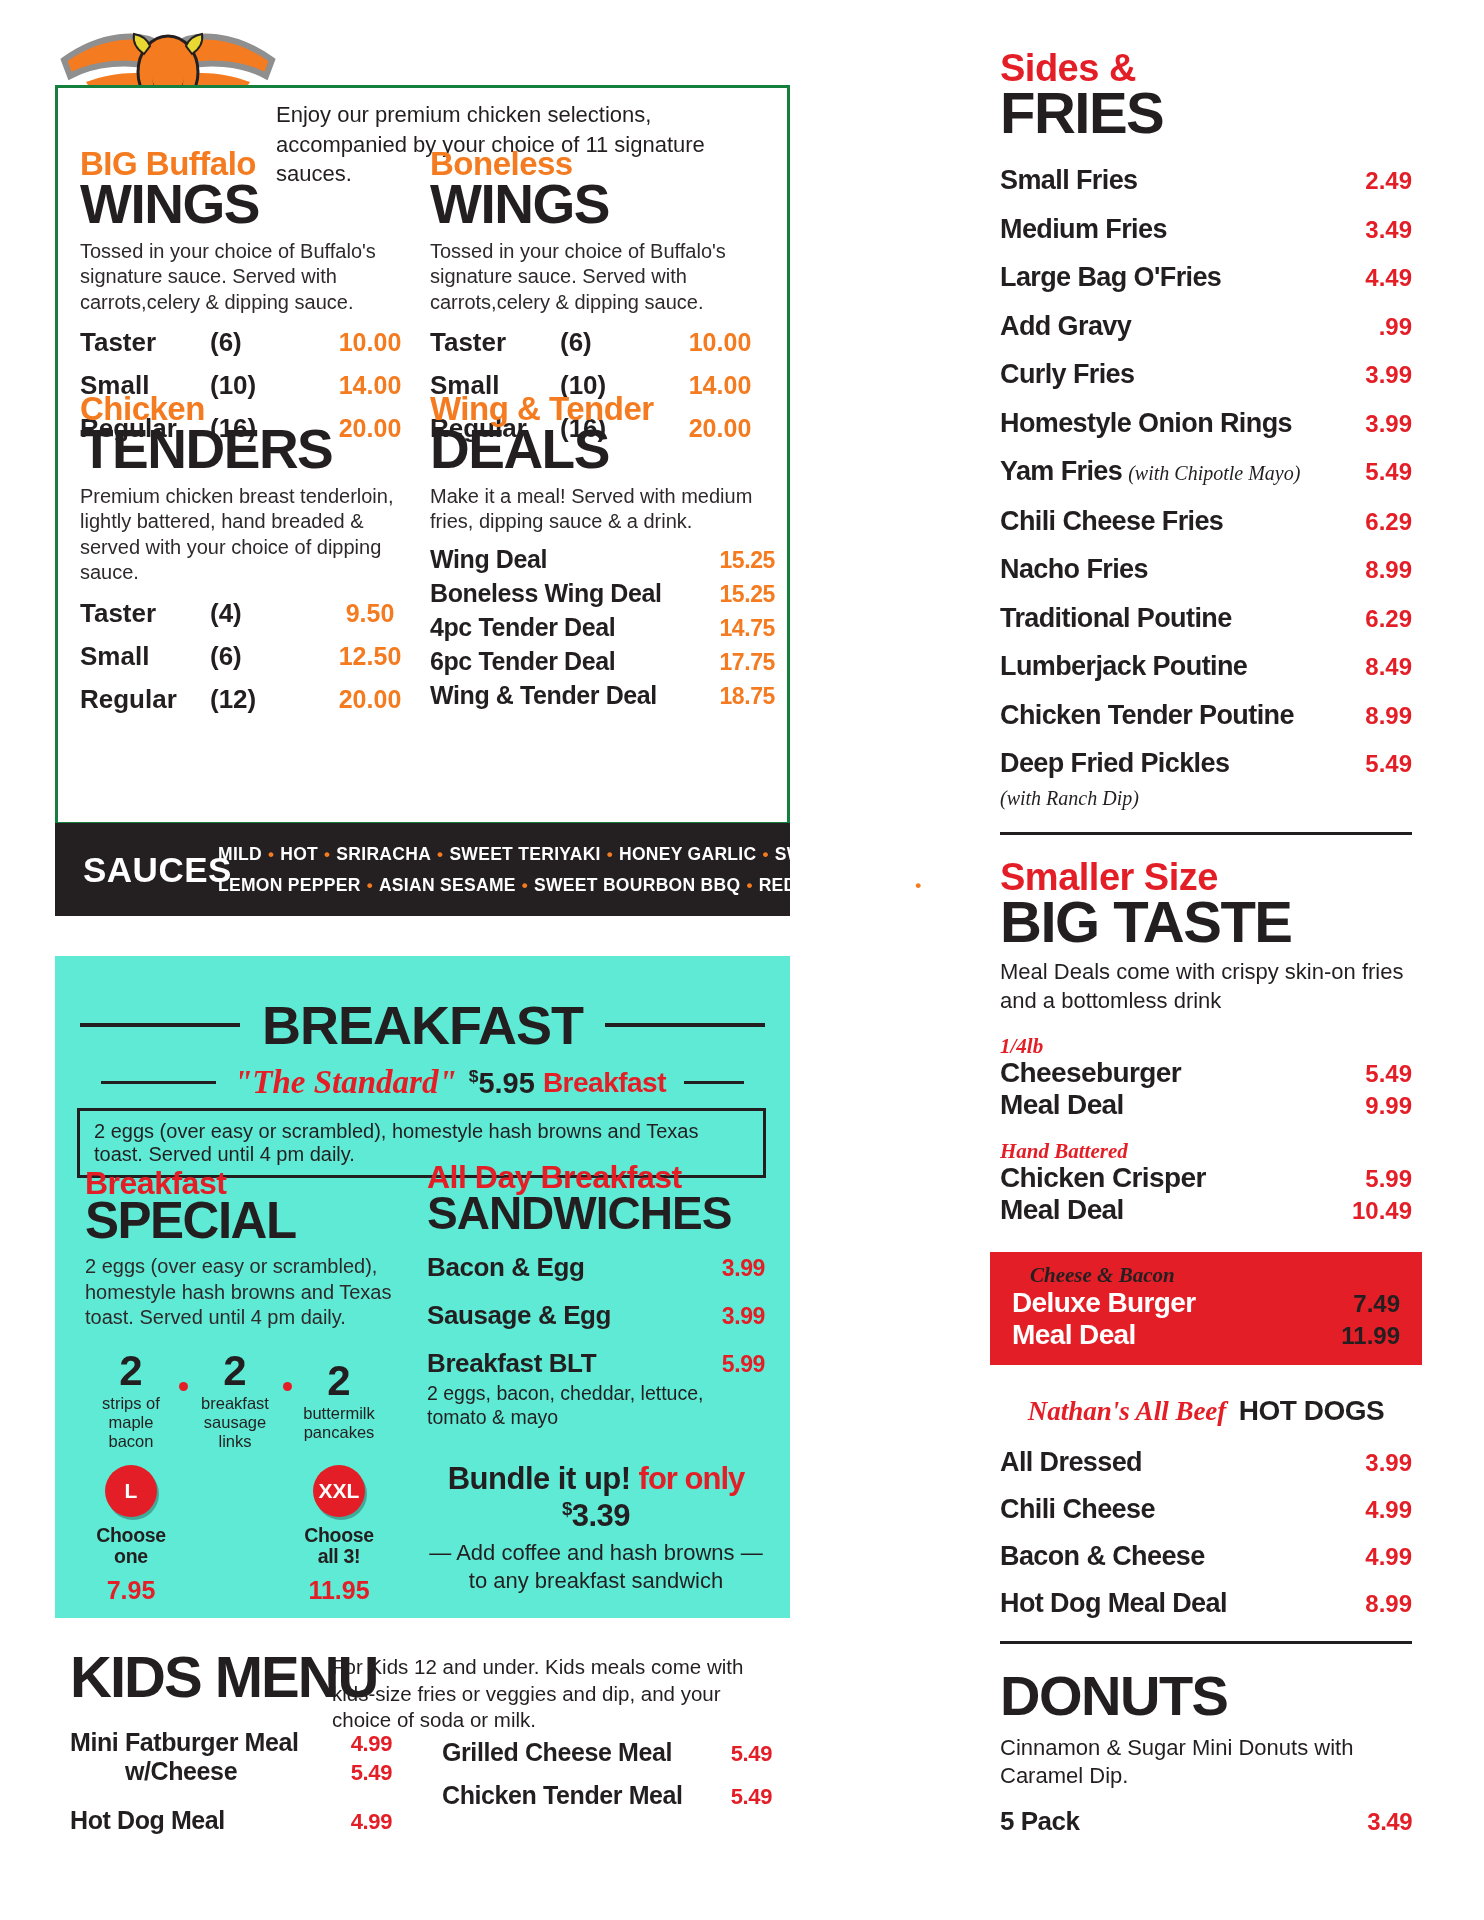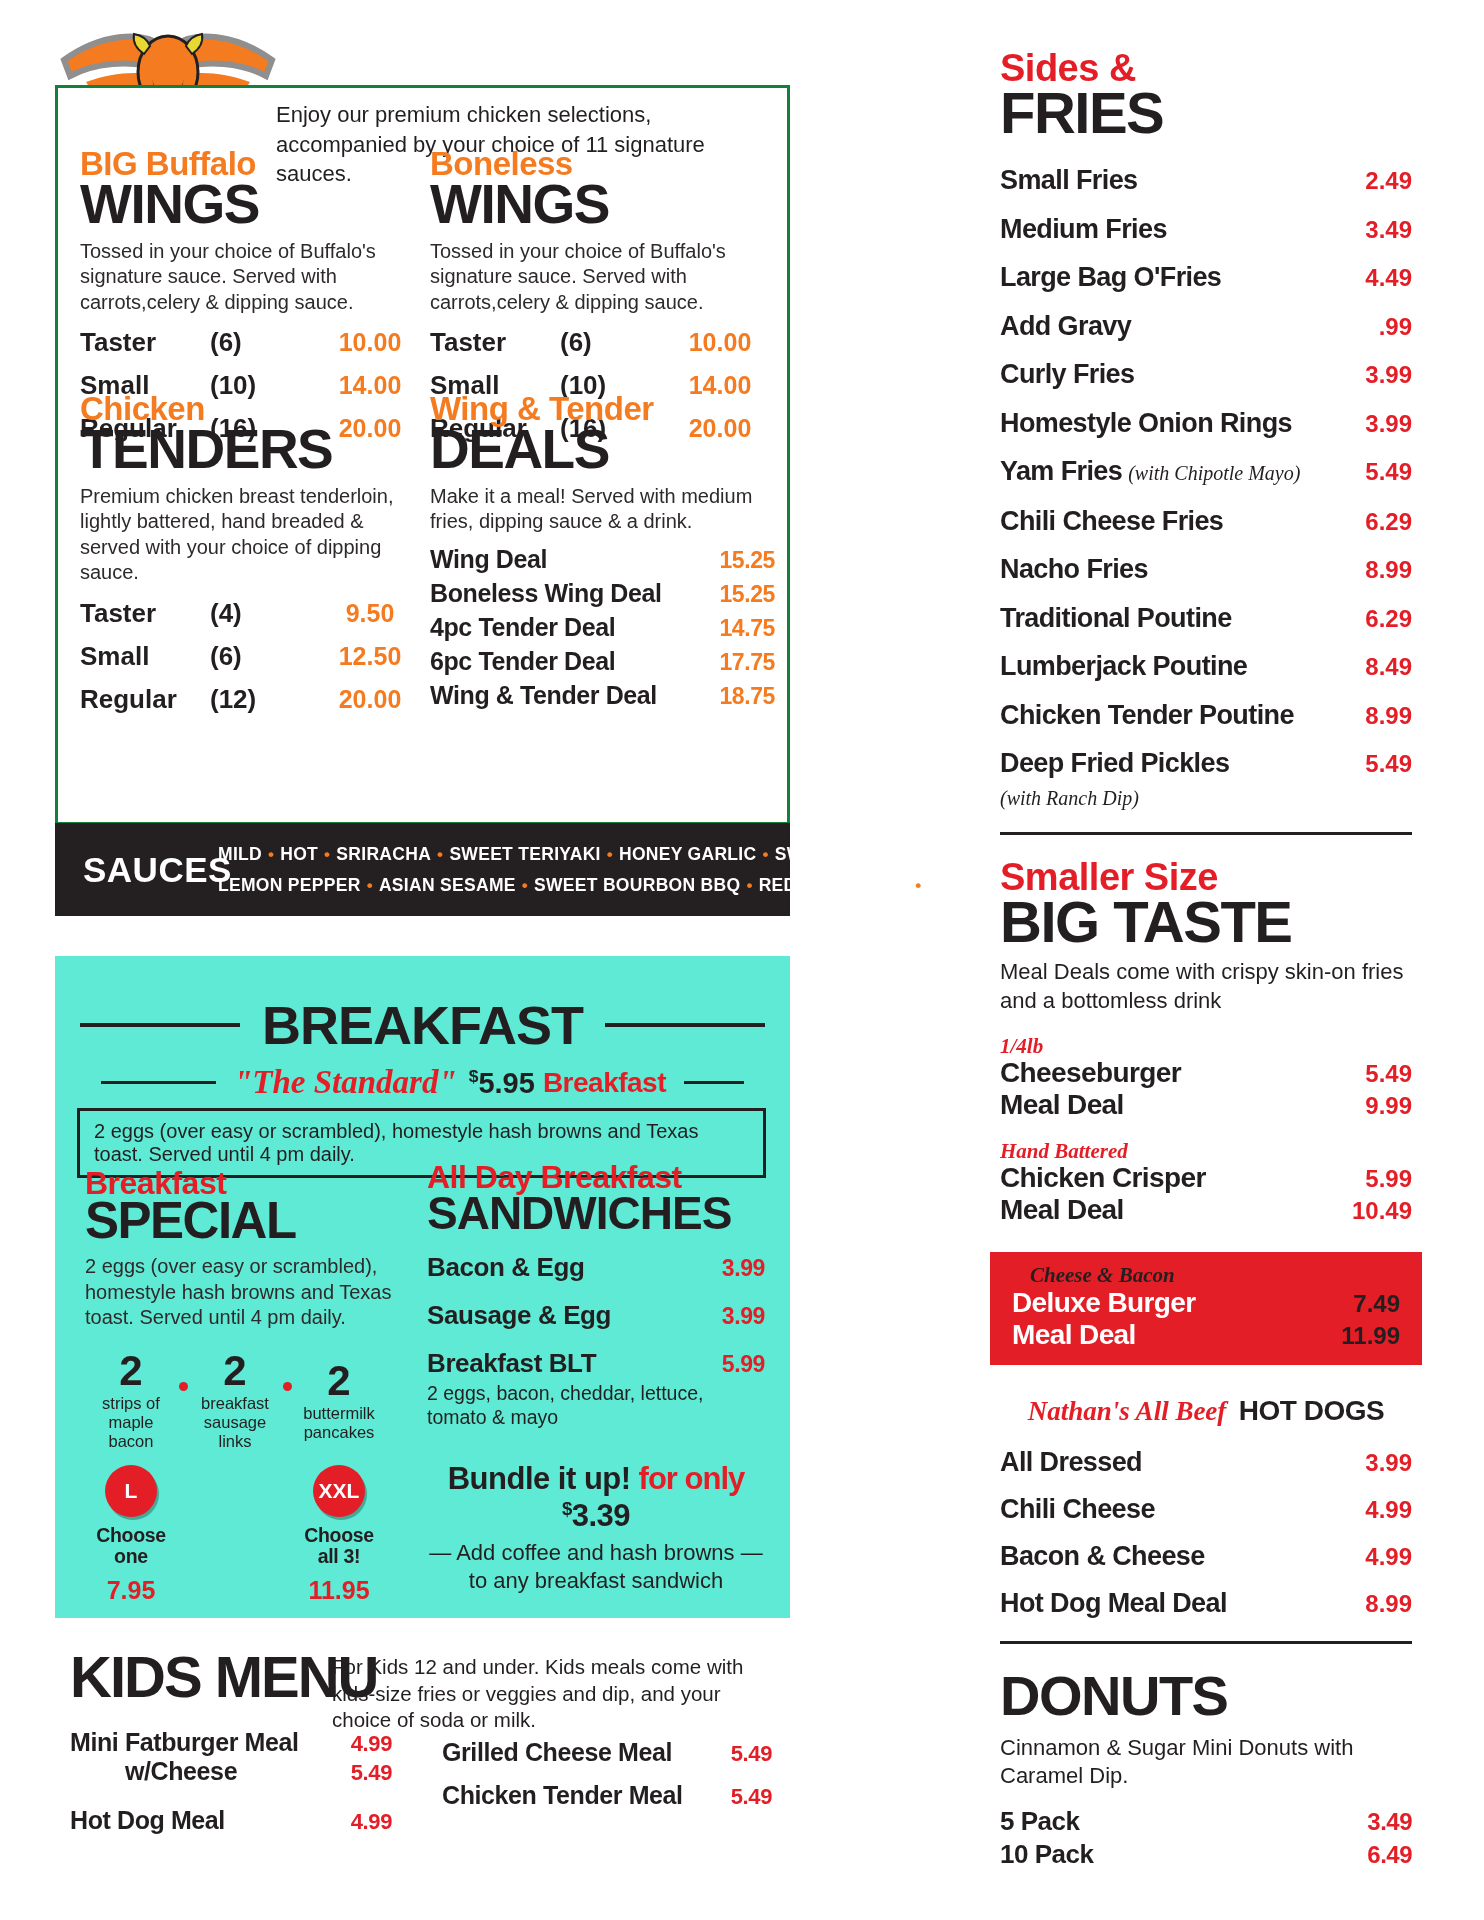--- a/index.html
+++ b/index.html
@@ -489,20 +489,16 @@
 
     <div class="divider"></div>
 
     <div class="donuts-title">DONUTS</div>
     <div class="bigdesc">Cinnamon &amp; Sugar Mini Donuts with Caramel Dip.</div>
     <div class="dlist">
       <div class="drow">
           <span>5 Pack</span>
           <span class="p">3.49</span>
         </div>
-      <div class="drow">
-          <span>10 Pack</span>
-          <span class="p">6.49</span>
-        </div>
     </div>
   </div>
 
 </div>
 
 </body></html>

